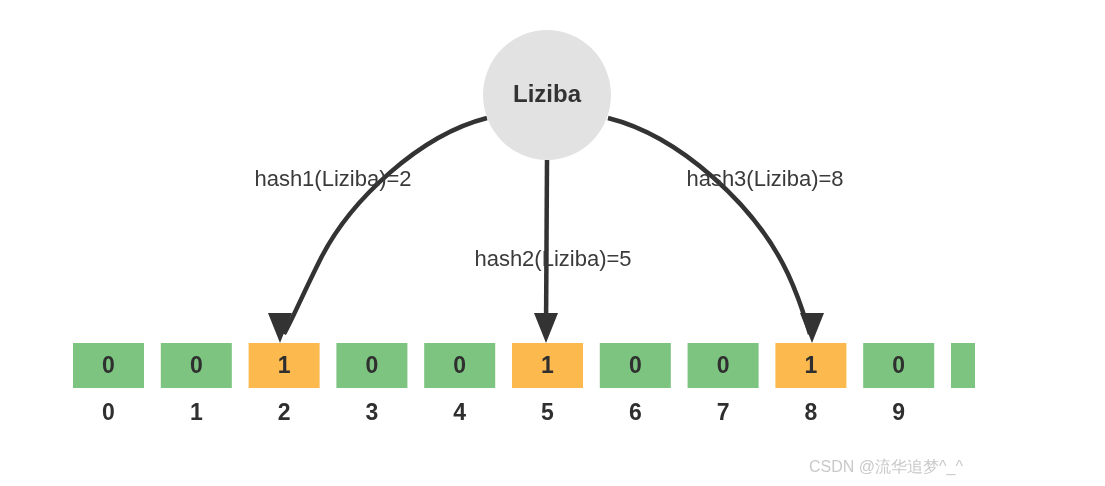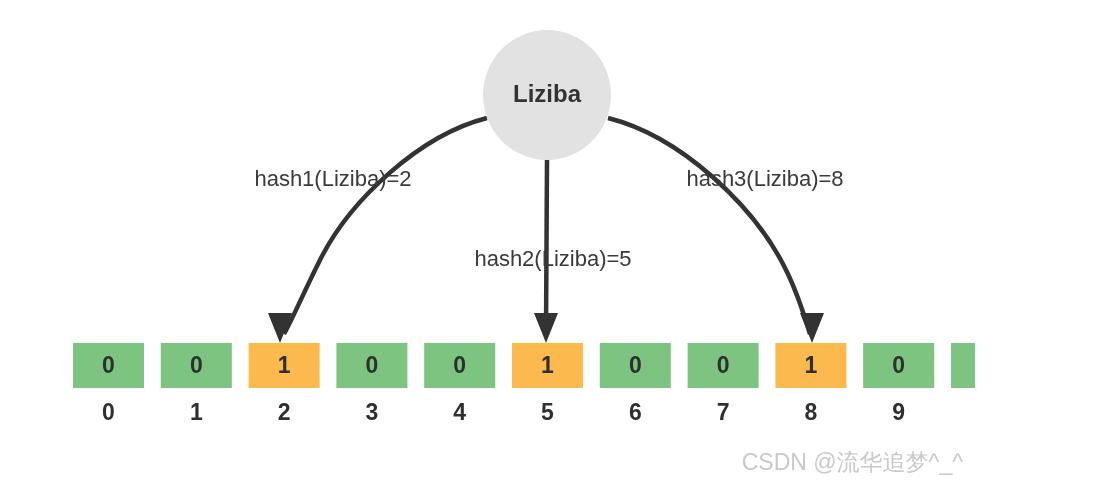--- a/index.html
+++ b/index.html
@@ -68,21 +68,21 @@
     font-weight: bold;
     fill: #2f2f2f;
     text-anchor: middle;
     dominant-baseline: middle;
   }
   .watermark-text {
     position: absolute;
     right: 12px;
     bottom: 8px;
     font-family: "Liberation Sans", sans-serif;
-    font-size: 23px;
+    font-size: 16px;
     color: #c9c9c9;
     white-space: nowrap;
     user-select: none;
   }
 </style>
 </head>
 <body>
 
 <div id="canvas">
 

